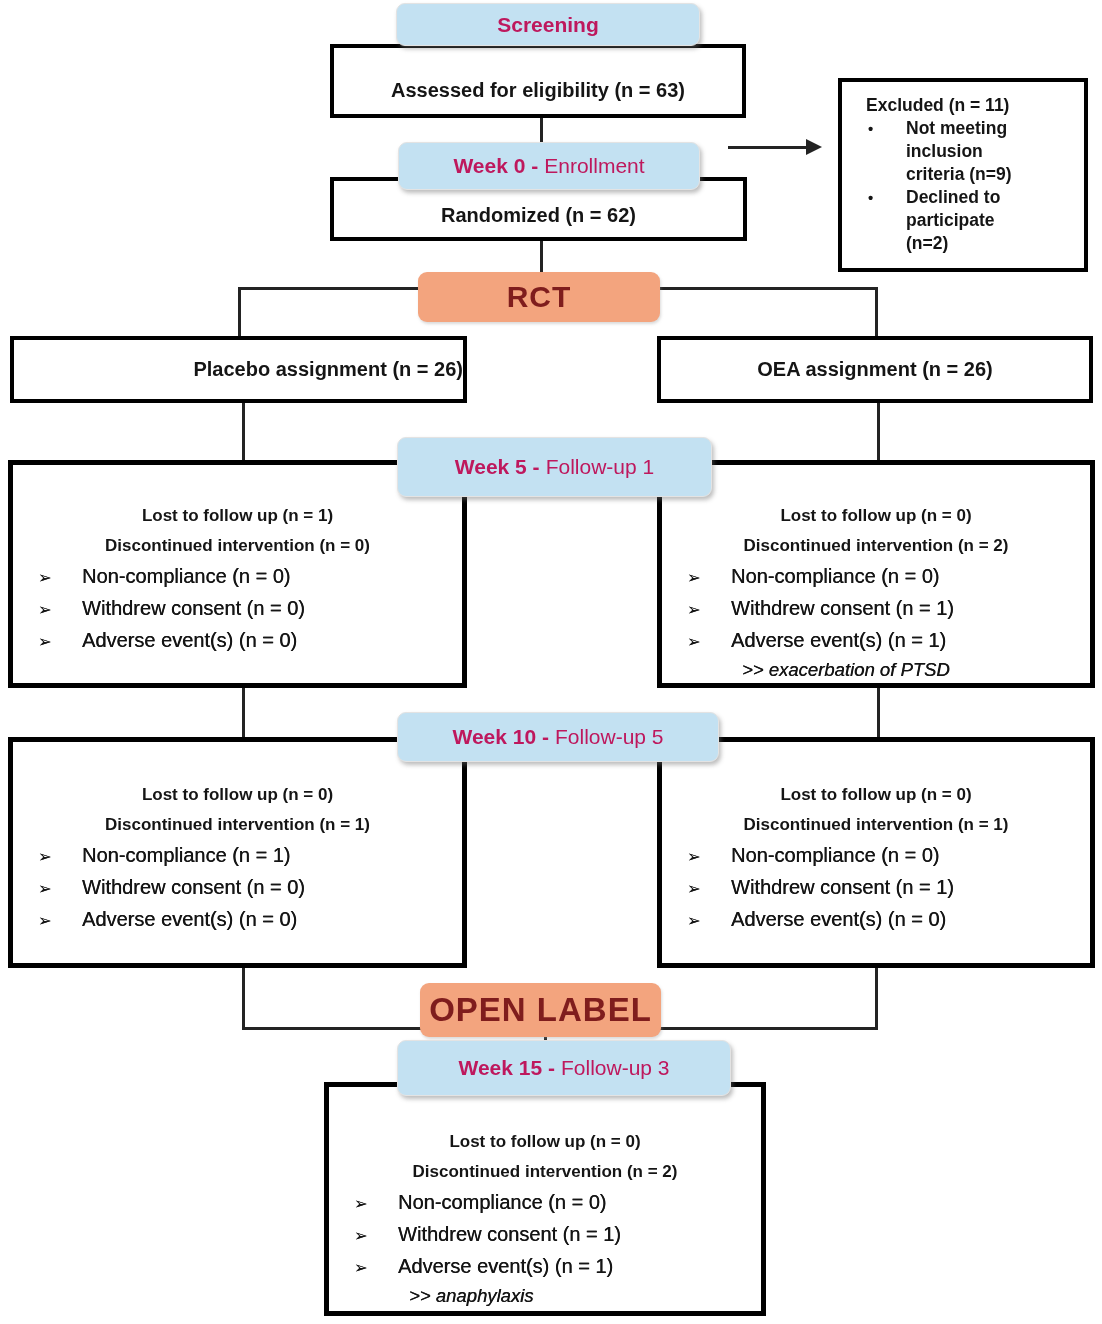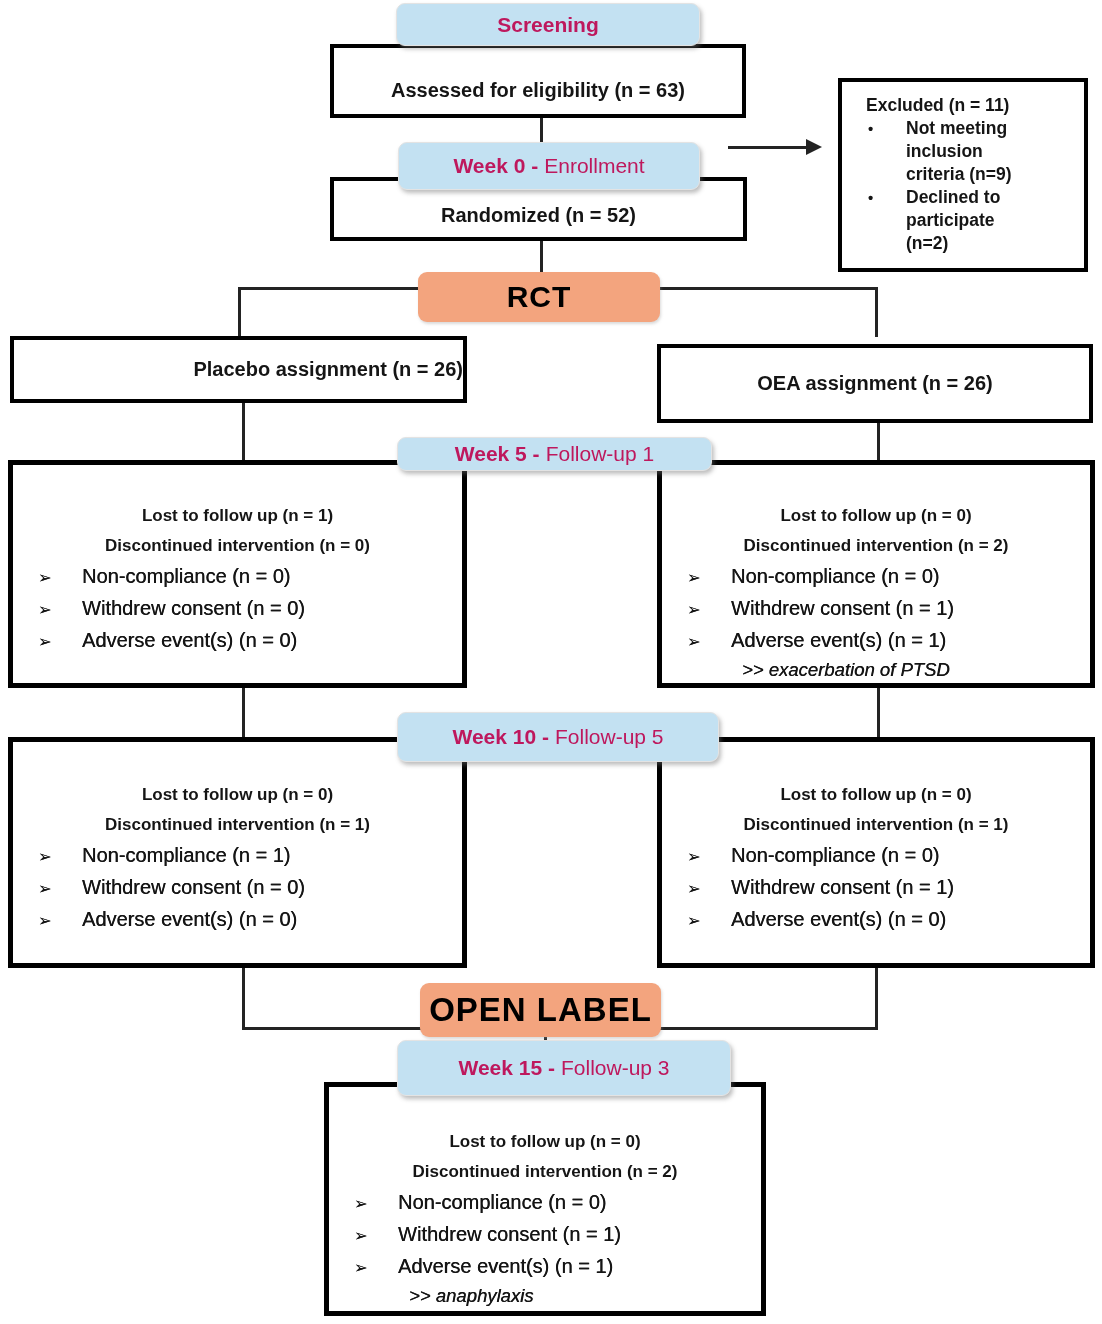--- a/index.html
+++ b/index.html
@@ -16,21 +16,21 @@
   .badge {
     position:absolute; box-sizing:border-box; z-index:3; border-radius:9px;
     display:flex; align-items:center; justify-content:center; white-space:nowrap;
   }
   .badge.blue {
     background:#c3e1f2; color:#be185d; border:1px solid #e3e3e3;
     box-shadow:2px 3px 4px rgba(110,110,110,0.45);
     font-size:21px;
   }
   .badge.orange {
-    background:#f3a47e; color:#000000; font-weight:bold;
+    background:#f3a47e; color:#7f1d1d; font-weight:bold;
     box-shadow:1px 2px 3px rgba(150,150,150,0.35);
   }
   .badge .b { font-weight:bold; }
   .badge .r { font-weight:normal; margin-left:6px; }
   .cbox { display:flex; align-items:center; justify-content:center; font-weight:bold; font-size:20px; text-align:center; }
   .fu-hdr { text-align:center; font-weight:bold; font-size:17px; line-height:30px; }
   .bitem { display:flex; align-items:baseline; padding-left:25px; font-size:20px; line-height:31px; text-shadow:0.35px 0 0 currentColor; }
   .bmark { width:44px; font-size:16px; flex:0 0 44px; }
   .note { font-style:italic; font-size:18.5px; line-height:26px; padding-left:80px; text-shadow:0.3px 0 0 currentColor; }
   .excl-title { font-weight:bold; font-size:17.5px; line-height:23px; padding-left:18px; }
@@ -71,46 +71,46 @@
   </div>
   <div class="box cbox" style="left:330px; top:44px; width:416px; height:74px; padding-top:18px;">
     <span>Assessed for eligibility (n = 63)</span>
   </div>
 
   <div class="badge blue" style="left:398px; top:142px; width:302px; height:48px;">
     <span class="b">Week 0 -</span>
     <span class="r">Enrollment</span>
   </div>
   <div class="box cbox" style="left:330px; top:177px; width:417px; height:64px; padding-top:12px;">
-    <span>Randomized (n = 52)</span>
+    <span>Randomized (n = 62)</span>
   </div>
 
   <div class="box" style="left:838px; top:78px; width:250px; height:194px; padding:12px 6px 24px 6px;">
     <div class="excl-title">Excluded (n = 11)</div>
     <div class="excl-item">
       <span class="excl-mark">•</span>
       <span class="excl-text">Not meeting inclusion criteria (n=9)</span>
     </div>
     <div class="excl-item">
       <span class="excl-mark">•</span>
       <span class="excl-text">Declined to participate (n=2)</span>
     </div>
   </div>
 
   <div class="badge orange" style="left:418px; top:272px; width:242px; height:50px; font-size:30px; letter-spacing:1px;">
     <span>RCT</span>
   </div>
   <div class="box cbox" style="left:10px; top:336px; width:457px; height:67px;justify-content:flex-end;">
     <span>Placebo assignment (n = 26)</span>
   </div>
-  <div class="box cbox" style="left:657px; top:344px; width:436px; height:79px;">
+  <div class="box cbox" style="left:657px; top:336px; width:436px; height:67px;">
     <span>OEA assignment (n = 26)</span>
   </div>
 
-  <div class="badge blue" style="left:397px; top:437px; width:315px; height:34px;">
+  <div class="badge blue" style="left:397px; top:437px; width:315px; height:60px;">
     <span class="b">Week 5 -</span>
     <span class="r">Follow-up 1</span>
   </div>
   <div class="box thick" style="left:8px; top:460px; width:459px; height:228px; padding-top:36px;">
     <div class="fu-hdr">Lost to follow up (n = 1)</div>
     <div class="fu-hdr">Discontinued intervention (n = 0)</div>
     <div class="bitem">
         <span class="bmark">➢</span>
         <span>Non-compliance (n = 0)</span>
       </div>

